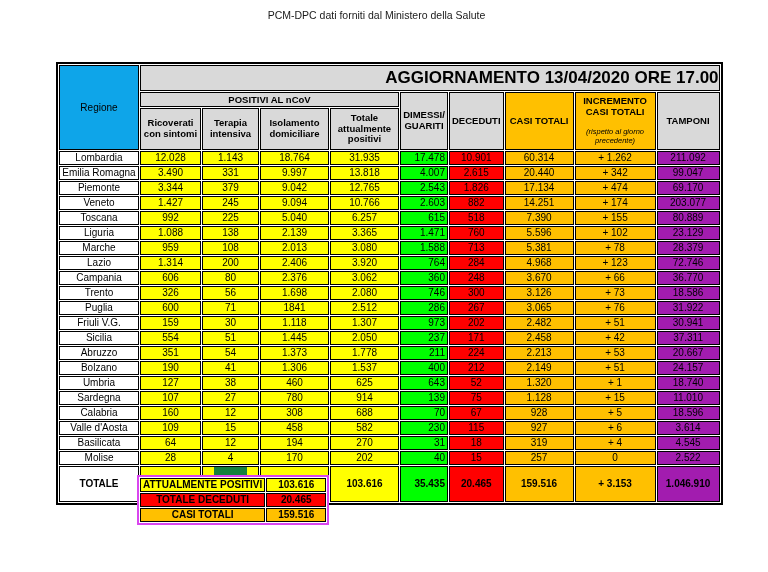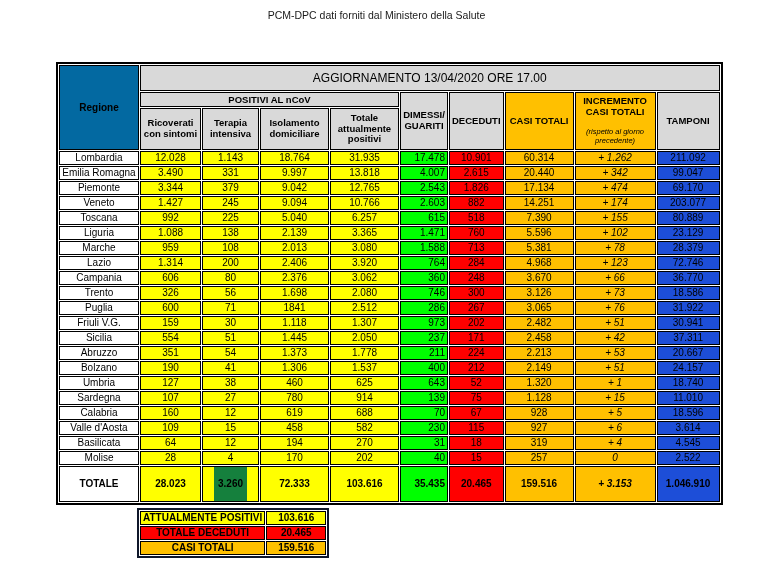--- a/index.html
+++ b/index.html
@@ -33,27 +33,28 @@
   }
   th, td {
     border: 1px solid #000;
     text-align: center;
     vertical-align: middle;
     overflow: hidden;
   }
   
   .banner {
     background: #D9D9D9;
+    font-weight: bold;
+    font-size: 17px;
+    height: 26px;
+    text-align: right;
+  }
+  .region-head {
+    background: #0ea5e9;
     font-weight: normal;
-    font-size: 12px;
-    height: 26px;
-  }
-  .region-head {
-    background: #0369a1;
-    font-weight: bold;
     font-size: 10px;
   }
   .group-head {
     background: #D9D9D9;
     font-weight: bold;
     font-size: 9.5px;
     height: 15px;
   }
   .hd {
     background: #D9D9D9;
@@ -78,29 +79,29 @@
     height: 13px;
     line-height: 12px;
     padding: 0 2px;
     white-space: nowrap;
   }
   .c-region { background: #ffffff; margin-top: 24px; }
   .c-y  { background: #FFFF00; }
   .c-g  { background: #00FF00; text-align: right; }
   .c-r  { background: #FF0000; margin-top: 30px; }
   .c-o  { background: #FFC000; }
-  .c-oi { background: #FFC000; font-style: italic; }
-  .c-t  { background: #1d4ed8; }
+  .c-oi { background: #FFC000; }
+  .c-t  { background: #a21caf; }
   tr.total td { font-weight: bold; }
   .hl { background: #15803d; padding: 11px 4px; display: inline-block; }
   
   .summary-wrap {
     position: absolute;
-    left: 137px; top: 508px;
-    border: 2px solid #0f172a;
+    left: 137px; top: 475px;
+    border: 2px solid #d946ef;
     background: #ffffff;
   }
   .summary-wrap td {
     font-weight: bold;
     font-size: 10px;
     height: 12px;
   }
   .sum-label { width: 120px; }
   .sum-value { width: 60px; }
 </style>
@@ -350,21 +351,21 @@
             <td class="c-g">139</td>
             <td class="c-r">75</td>
             <td class="c-o">1.128</td>
             <td class="c-oi">+ 15</td>
             <td class="c-t">11.010</td>
           </tr>
           <tr>
             <td class="c-region">Calabria</td>
             <td class="c-y">160</td>
             <td class="c-y">12</td>
-            <td class="c-y">619</td>
+            <td class="c-y">308</td>
             <td class="c-y">688</td>
             <td class="c-g">70</td>
             <td class="c-r">67</td>
             <td class="c-o">928</td>
             <td class="c-oi">+ 5</td>
             <td class="c-t">18.596</td>
           </tr>
           <tr>
             <td class="c-region">Valle d'Aosta</td>
             <td class="c-y">109</td>

